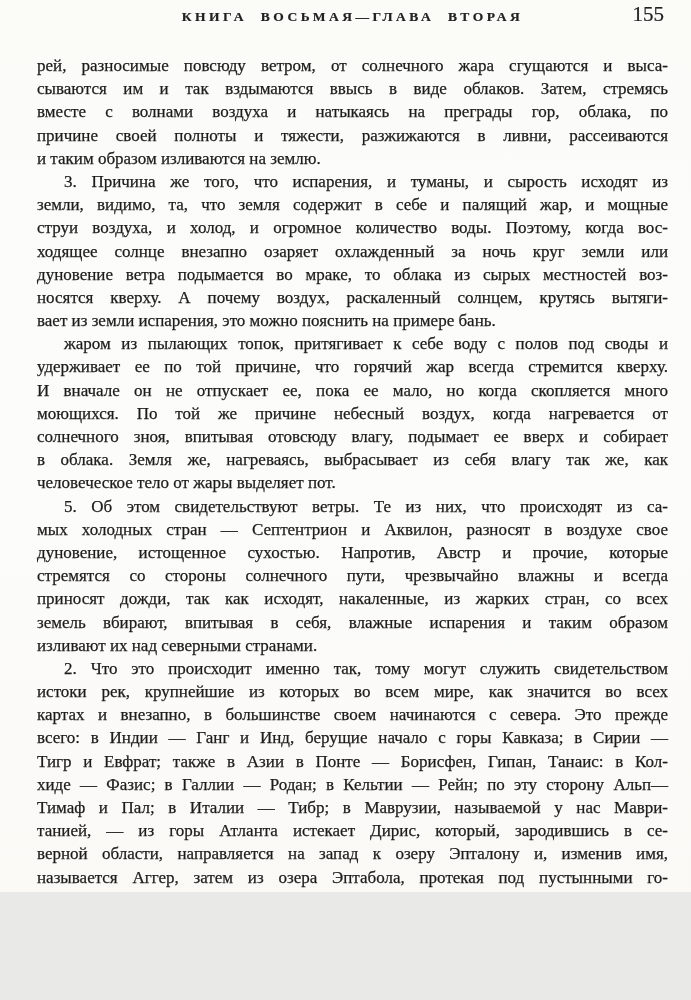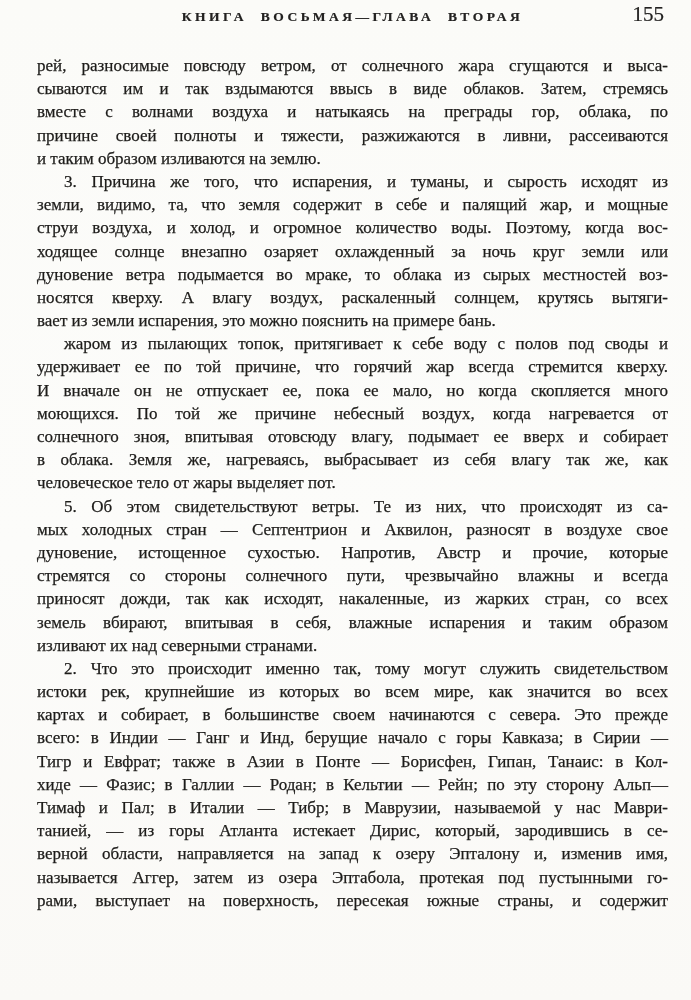--- a/index.html
+++ b/index.html
@@ -3,21 +3,21 @@
 <meta charset="utf-8">
 <style>
   html, body {
     margin: 0;
     padding: 0;
     background: #e9e9e7;
   }
   .page {
     position: relative;
     width: 691px;
-    height: 1000px;
+    height: 892px;
     margin: 0 auto;
     background: linear-gradient(180deg, #fbfbf8 0%, #fcfcfa 55%, #faf9f6 100%);
     overflow: hidden;
     font-family: "Liberation Serif", "DejaVu Serif", serif;
     color: #1d1c1a;
   }
   .running-title {
     position: absolute;
     top: 9px;
     left: 37px;
@@ -77,21 +77,21 @@
         <div class="line">вместе с волнами воздуха и натыкаясь на преграды гор, облака, по</div>
         <div class="line">причине своей полноты и тяжести, разжижаются в ливни, рассеиваются</div>
         <div class="line endline">и таким образом изливаются на землю.</div>
       </div>
       <div class="para indent">
         <div class="line">3. Причина же того, что испарения, и туманы, и сырость исходят из</div>
         <div class="line">земли, видимо, та, что земля содержит в себе и палящий жар, и мощные</div>
         <div class="line">струи воздуха, и холод, и огромное количество воды. Поэтому, когда вос-</div>
         <div class="line">ходящее солнце внезапно озаряет охлажденный за ночь круг земли или</div>
         <div class="line">дуновение ветра подымается во мраке, то облака из сырых местностей воз-</div>
-        <div class="line">носятся кверху. А влагу воздух, раскаленный солнцем, крутясь вытяги-</div>
+        <div class="line">носятся кверху. А почему воздух, раскаленный солнцем, крутясь вытяги-</div>
         <div class="line endline">вает из земли испарения, это можно пояснить на примере бань.</div>
       </div>
       <div class="para indent">
         <div class="line">жаром из пылающих топок, притягивает к себе воду с полов под своды и</div>
         <div class="line">удерживает ее по той причине, что горячий жар всегда стремится кверху.</div>
         <div class="line">И вначале он не отпускает ее, пока ее мало, но когда скопляется много</div>
         <div class="line">моющихся. По той же причине небесный воздух, когда нагревается от</div>
         <div class="line">солнечного зноя, впитывая отовсюду влагу, подымает ее вверх и собирает</div>
         <div class="line">в облака. Земля же, нагреваясь, выбрасывает из себя влагу так же, как</div>
         <div class="line endline">человеческое тело от жары выделяет пот.</div>
@@ -101,21 +101,21 @@
         <div class="line">мых холодных стран — Септентрион и Аквилон, разносят в воздухе свое</div>
         <div class="line">дуновение, истощенное сухостью. Напротив, Австр и прочие, которые</div>
         <div class="line">стремятся со стороны солнечного пути, чрезвычайно влажны и всегда</div>
         <div class="line">приносят дожди, так как исходят, накаленные, из жарких стран, со всех</div>
         <div class="line">земель вбирают, впитывая в себя, влажные испарения и таким образом</div>
         <div class="line endline">изливают их над северными странами.</div>
       </div>
       <div class="para indent">
         <div class="line">2. Что это происходит именно так, тому могут служить свидетельством</div>
         <div class="line">истоки рек, крупнейшие из которых во всем мире, как значится во всех</div>
-        <div class="line">картах и собирает, в большинстве своем начинаются с севера. Это прежде</div>
+        <div class="line">картах и внезапно, в большинстве своем начинаются с севера. Это прежде</div>
         <div class="line">всего: в Индии — Ганг и Инд, берущие начало с горы Кавказа; в Сирии —</div>
         <div class="line">Тигр и Евфрат; также в Азии в Понте — Борисфен, Гипан, Танаис: в Кол-</div>
         <div class="line">хиде — Фазис; в Галлии — Родан; в Кельтии — Рейн; по эту сторону Альп—</div>
         <div class="line">Тимаф и Пал; в Италии — Тибр; в Маврузии, называемой у нас Маври-</div>
         <div class="line">танией, — из горы Атланта истекает Дирис, который, зародившись в се-</div>
         <div class="line">верной области, направляется на запад к озеру Эпталону и, изменив имя,</div>
         <div class="line">называется Аггер, затем из озера Эптабола, протекая под пустынными го-</div>
         <div class="line">рами, выступает на поверхность, пересекая южные страны, и содержит</div>
       </div>
     </div>

